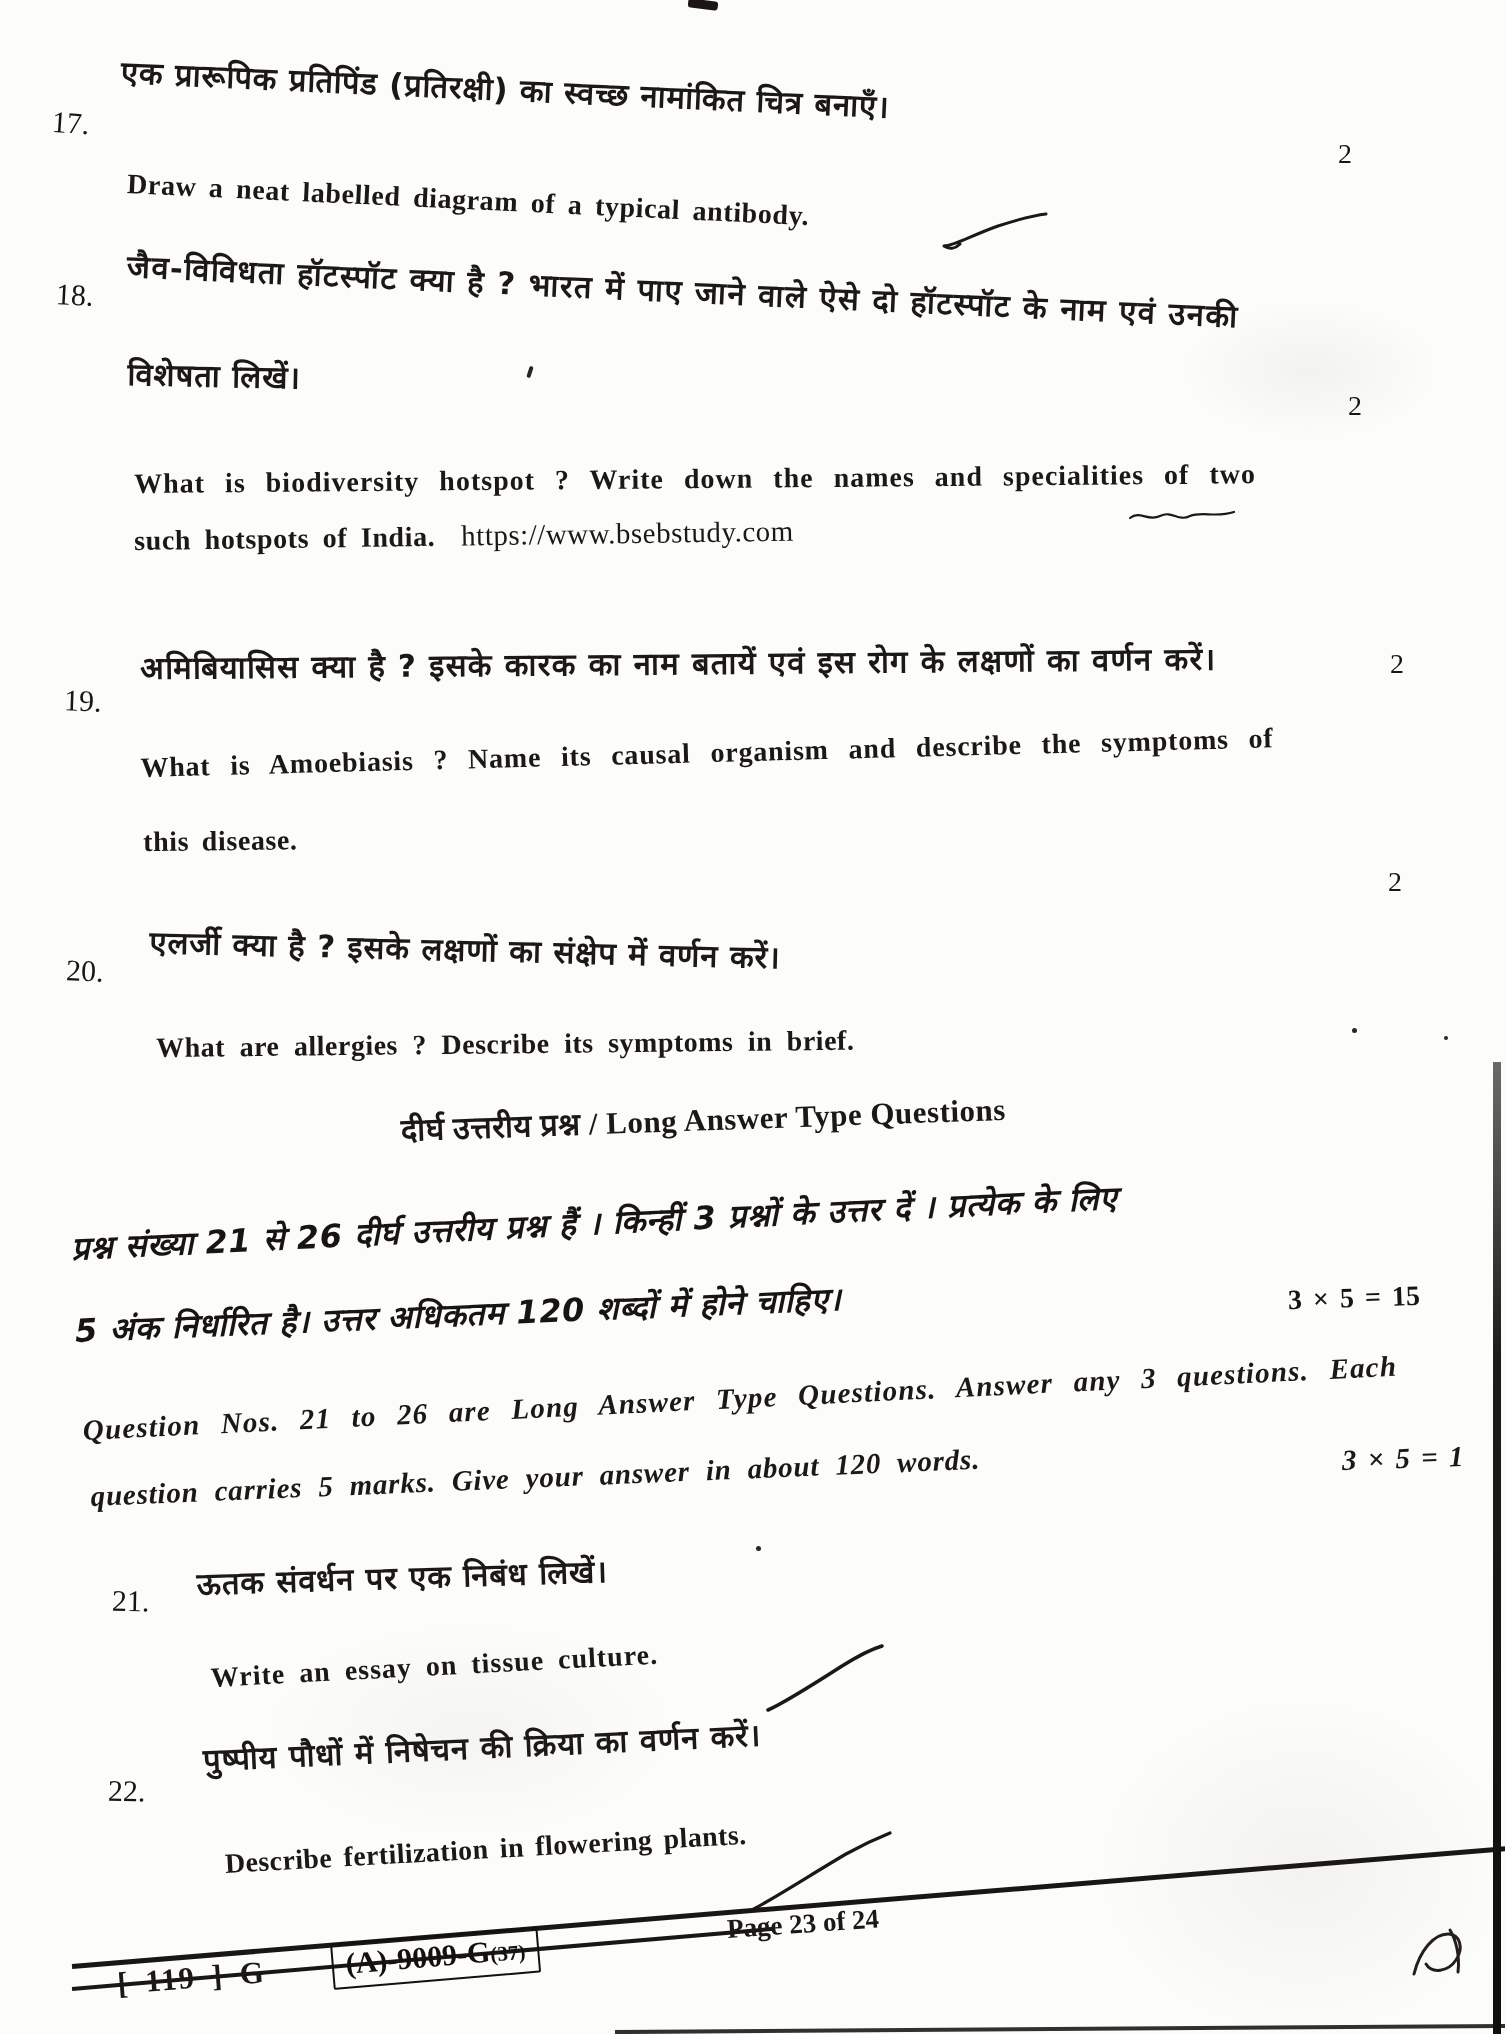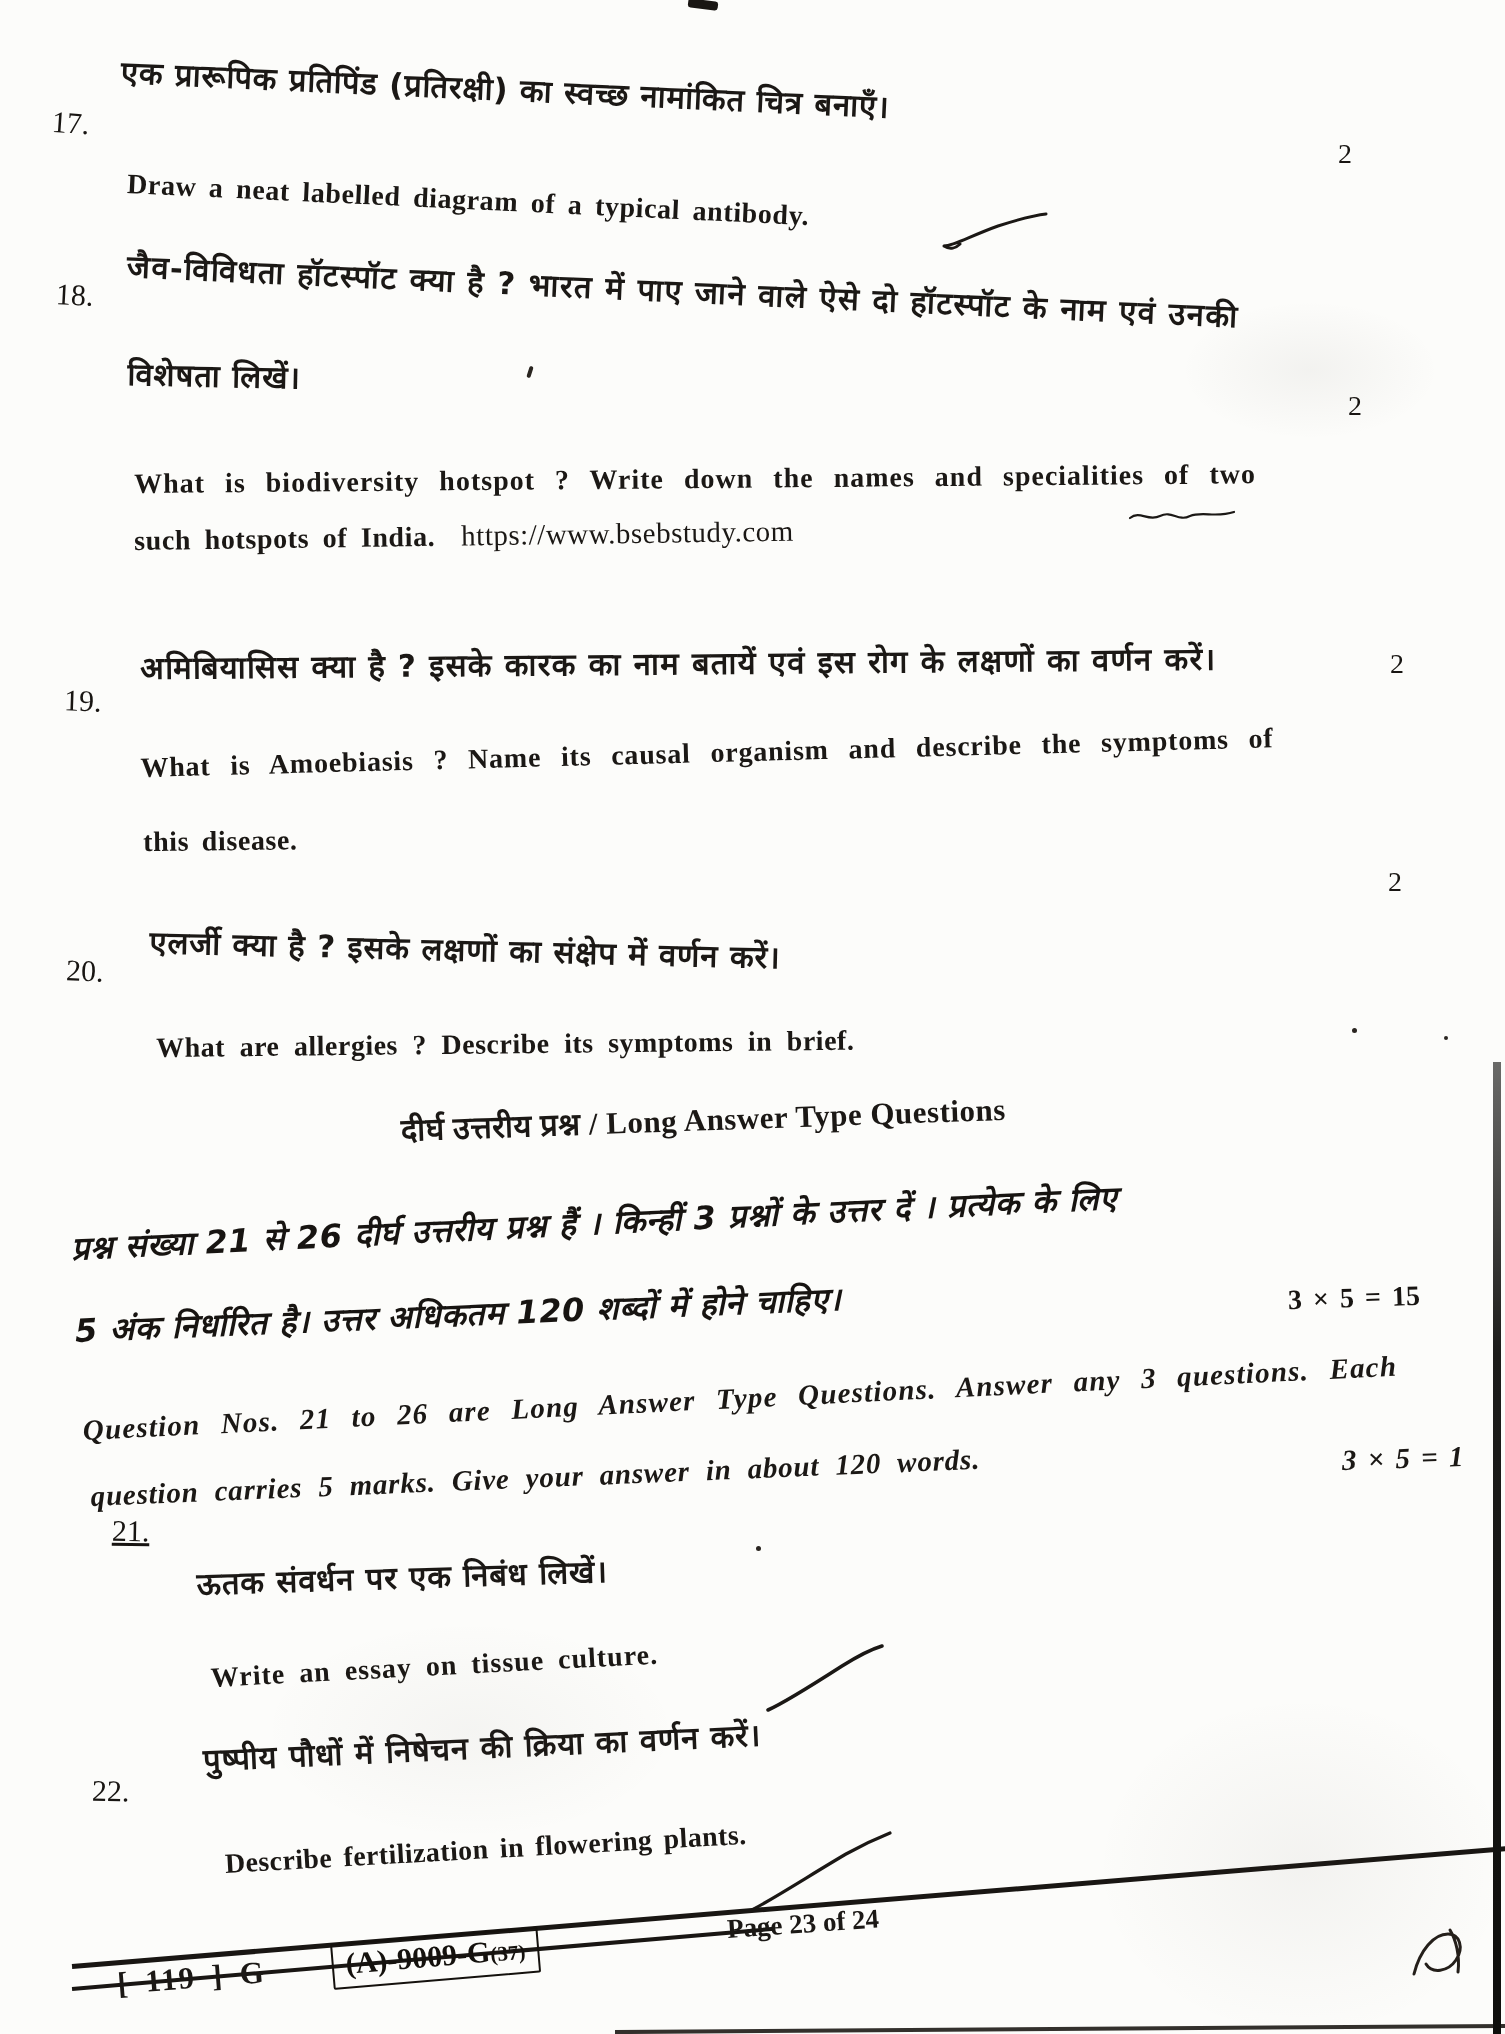--- a/index.html
+++ b/index.html
@@ -103,28 +103,28 @@
 
   <div class="abs hi-inst" style="left:70px;top:1226px;transform:rotate(-2.8deg);transform-origin:left top;">प्रश्न संख्या 21 से 26 दीर्घ उत्तरीय प्रश्न हैं । किन्हीं 3 प्रश्नों के उत्तर दें । प्रत्येक के लिए</div>
   <div class="abs marks" style="left:1288px;top:1282px;transform:rotate(-2deg);font-weight:700;word-spacing:4px;">3 × 5 = 15</div>
   <div class="abs hi-inst" style="left:74px;top:1308px;transform:rotate(-2.4deg);transform-origin:left top;">5 अंक निर्धारित है। उत्तर अधिकतम 120 शब्दों में होने चाहिए।</div>
 
   <div class="abs en-it" style="left:82px;top:1414px;transform:rotate(-2.8deg);transform-origin:left top;word-spacing:12px;letter-spacing:1.2px;">Question Nos. 21 to 26 are Long Answer Type Questions. Answer any 3 questions. Each</div>
   <div class="abs en-it" style="left:1342px;top:1442px;transform:rotate(-2deg);word-spacing:4px;">3 × 5 = 1</div>
   <div class="abs en-it" style="left:90px;top:1480px;transform:rotate(-2.4deg);transform-origin:left top;word-spacing:8px;letter-spacing:0.8px;">question carries 5 marks. Give your answer in about 120 words.</div>
   <div class="dot" style="left:756px;top:1546px;width:5px;height:5px;"></div>
 
-  <div class="abs num" style="left:112px;top:1514px;transform:rotate(1deg);text-decoration:underline;">21.</div>
+  <div class="abs num" style="left:112px;top:1584px;transform:rotate(1deg);">21.</div>
   <div class="abs hi" style="left:196px;top:1562px;transform:rotate(-1.8deg);transform-origin:left top;">ऊतक संवर्धन पर एक निबंध लिखें।</div>
   <div class="abs en" style="left:210px;top:1662px;transform:rotate(-3deg);transform-origin:left top;word-spacing:6px;letter-spacing:1px;">Write an essay on tissue culture.</div>
   <svg style="left:762px;top:1642px;" width="125" height="75" viewBox="0 0 125 75">
     <path d="M6,68 C24,60 52,42 80,24 C96,14 110,7 120,4" fill="none" stroke="#1b1815" stroke-width="3.6" stroke-linecap="round"></path>
   </svg>
 
-  <div class="abs num" style="left:92px;top:1774px;transform:rotate(1deg);">22.</div>
+  <div class="abs num" style="left:108px;top:1774px;transform:rotate(1deg);">22.</div>
   <div class="abs hi" style="left:202px;top:1738px;transform:rotate(-2.6deg);transform-origin:left top;">पुष्पीय पौधों में निषेचन की क्रिया का वर्णन करें।</div>
   <div class="abs en" style="left:224px;top:1848px;transform:rotate(-3.2deg);transform-origin:left top;word-spacing:4px;letter-spacing:0.4px;">Describe fertilization in flowering plants.</div>
   <svg style="left:742px;top:1830px;" width="155" height="85" viewBox="0 0 155 85">
     <path d="M10,80 C36,66 70,44 104,24 C122,14 138,7 148,3" fill="none" stroke="#1b1815" stroke-width="3.2" stroke-linecap="round"></path>
   </svg>
 
   <div class="rule" style="left:72px;top:1964px;width:1445px;height:4.5px;transform:rotate(-4.7deg);transform-origin:left center;"></div>
   <div class="rule" style="left:72px;top:1987px;width:705px;height:3.5px;transform:rotate(-4.9deg);transform-origin:left center;"></div>
   <div class="rule" style="left:615px;top:2027px;width:890px;height:4px;transform:rotate(-0.4deg);background:#33302c;"></div>
 

